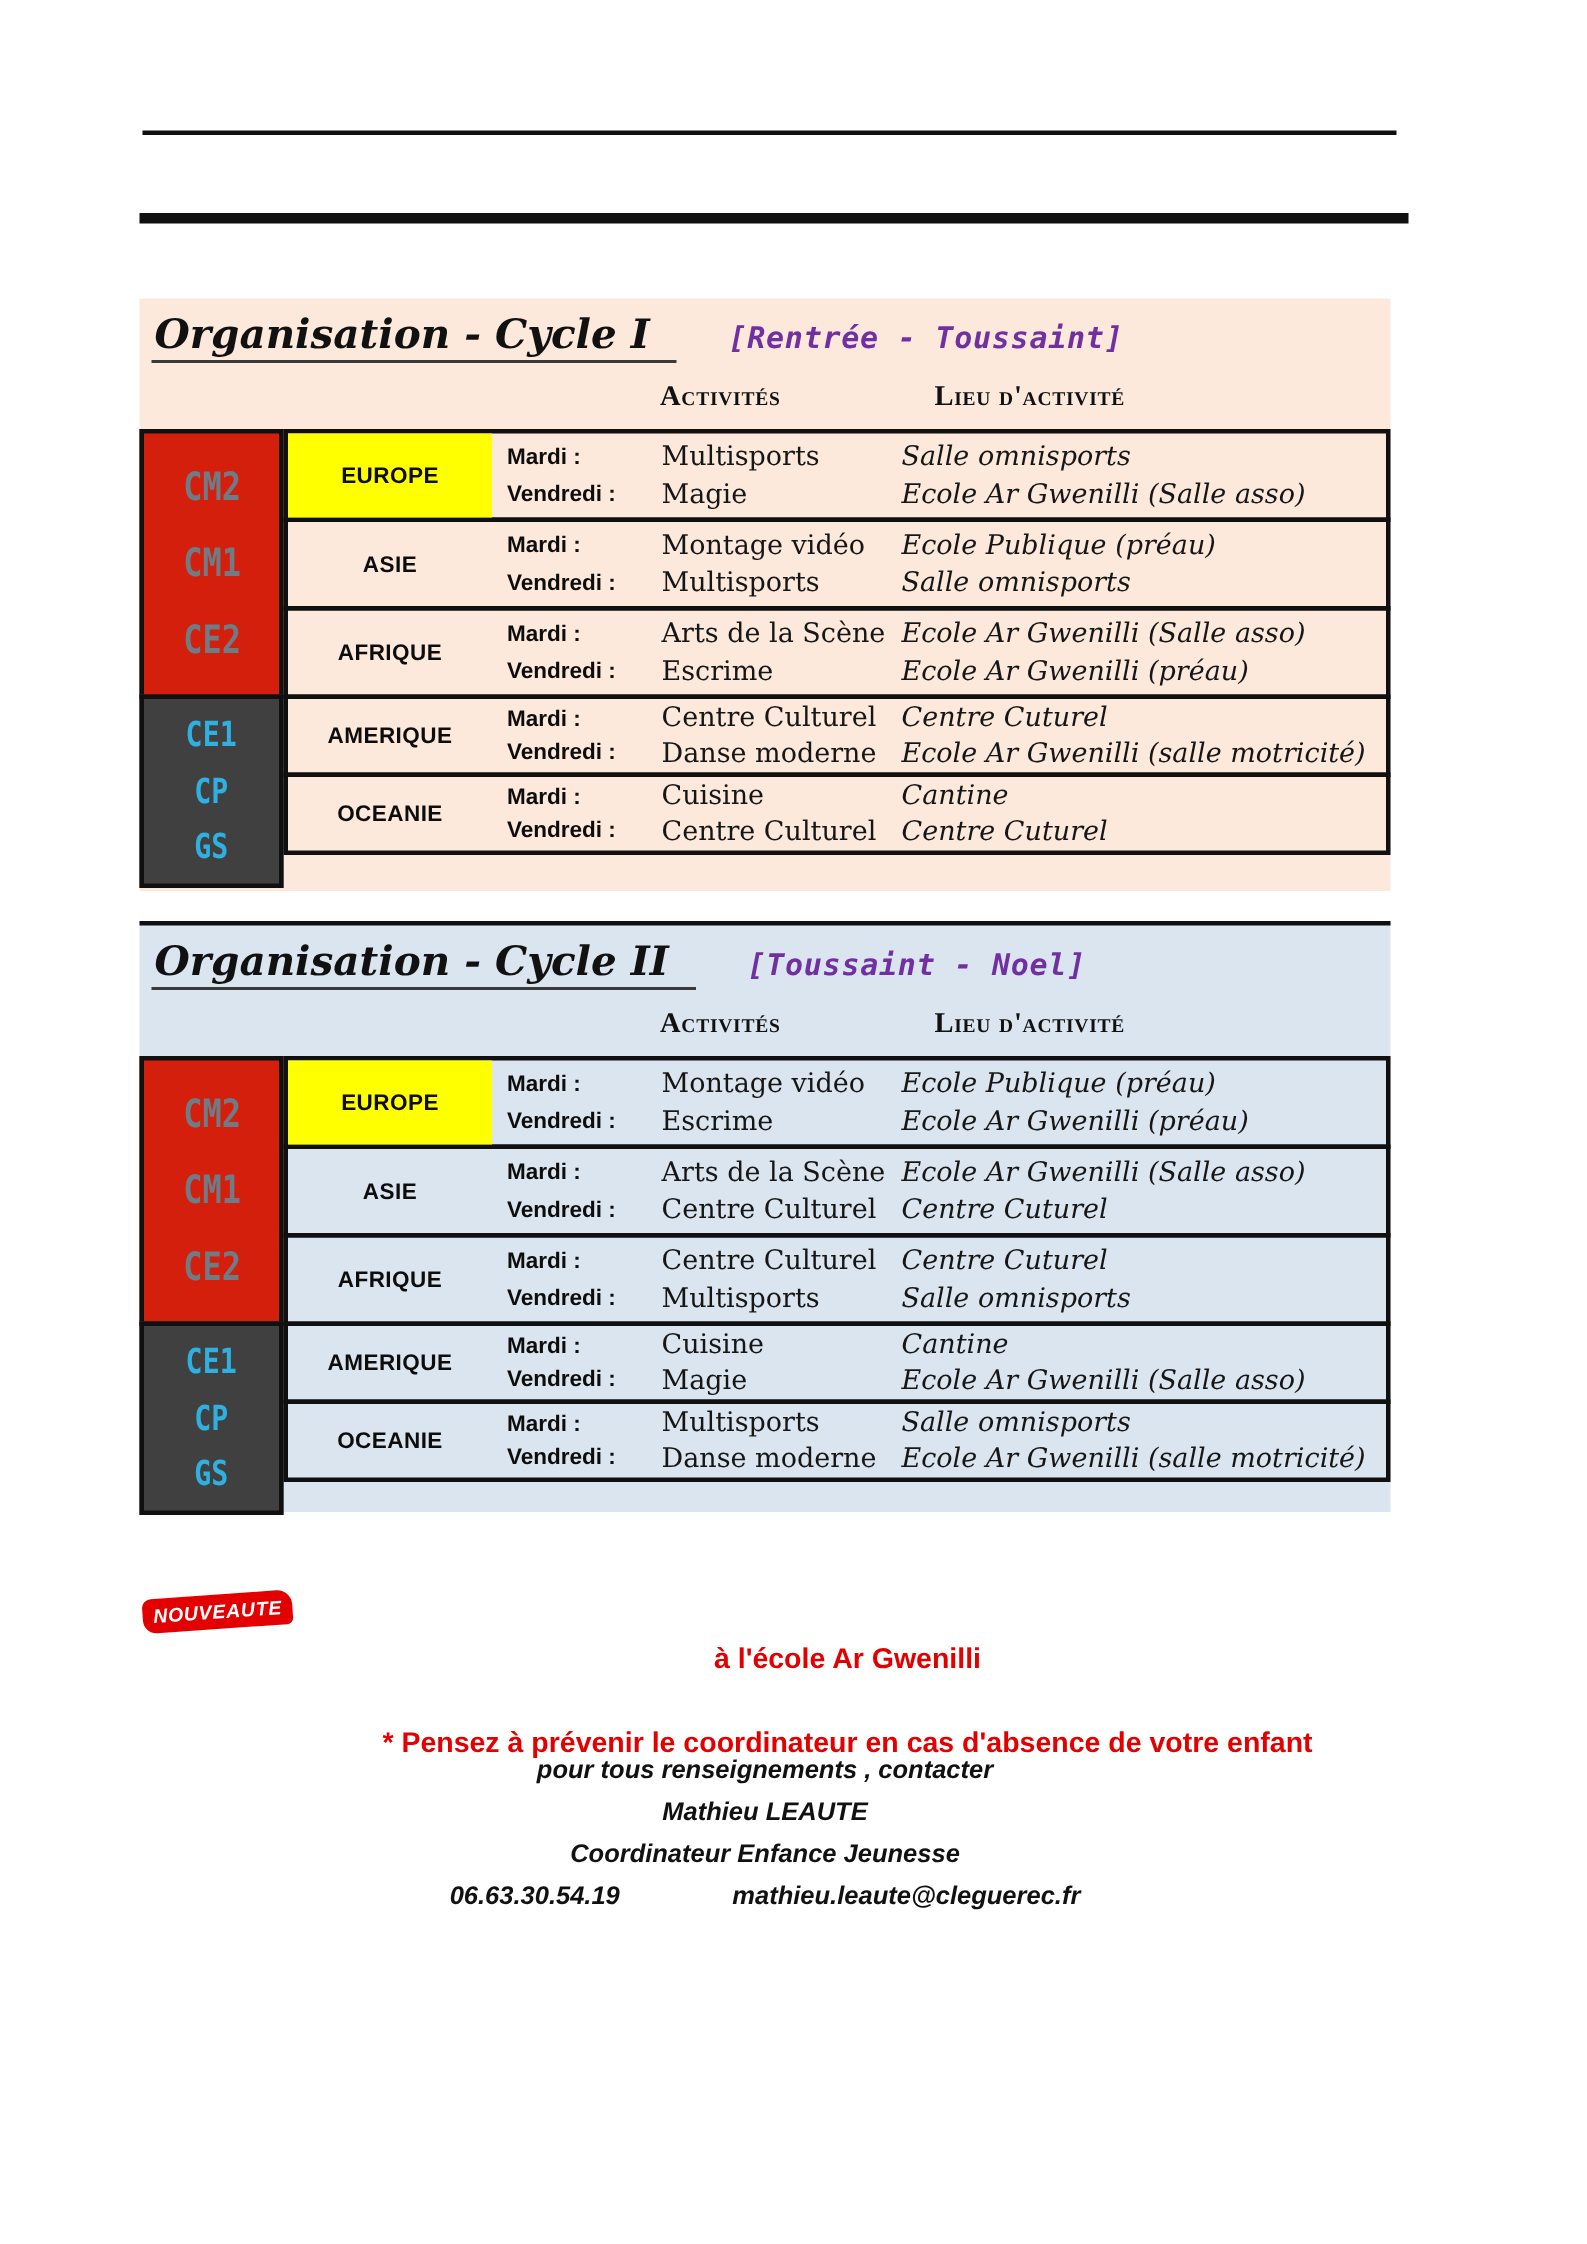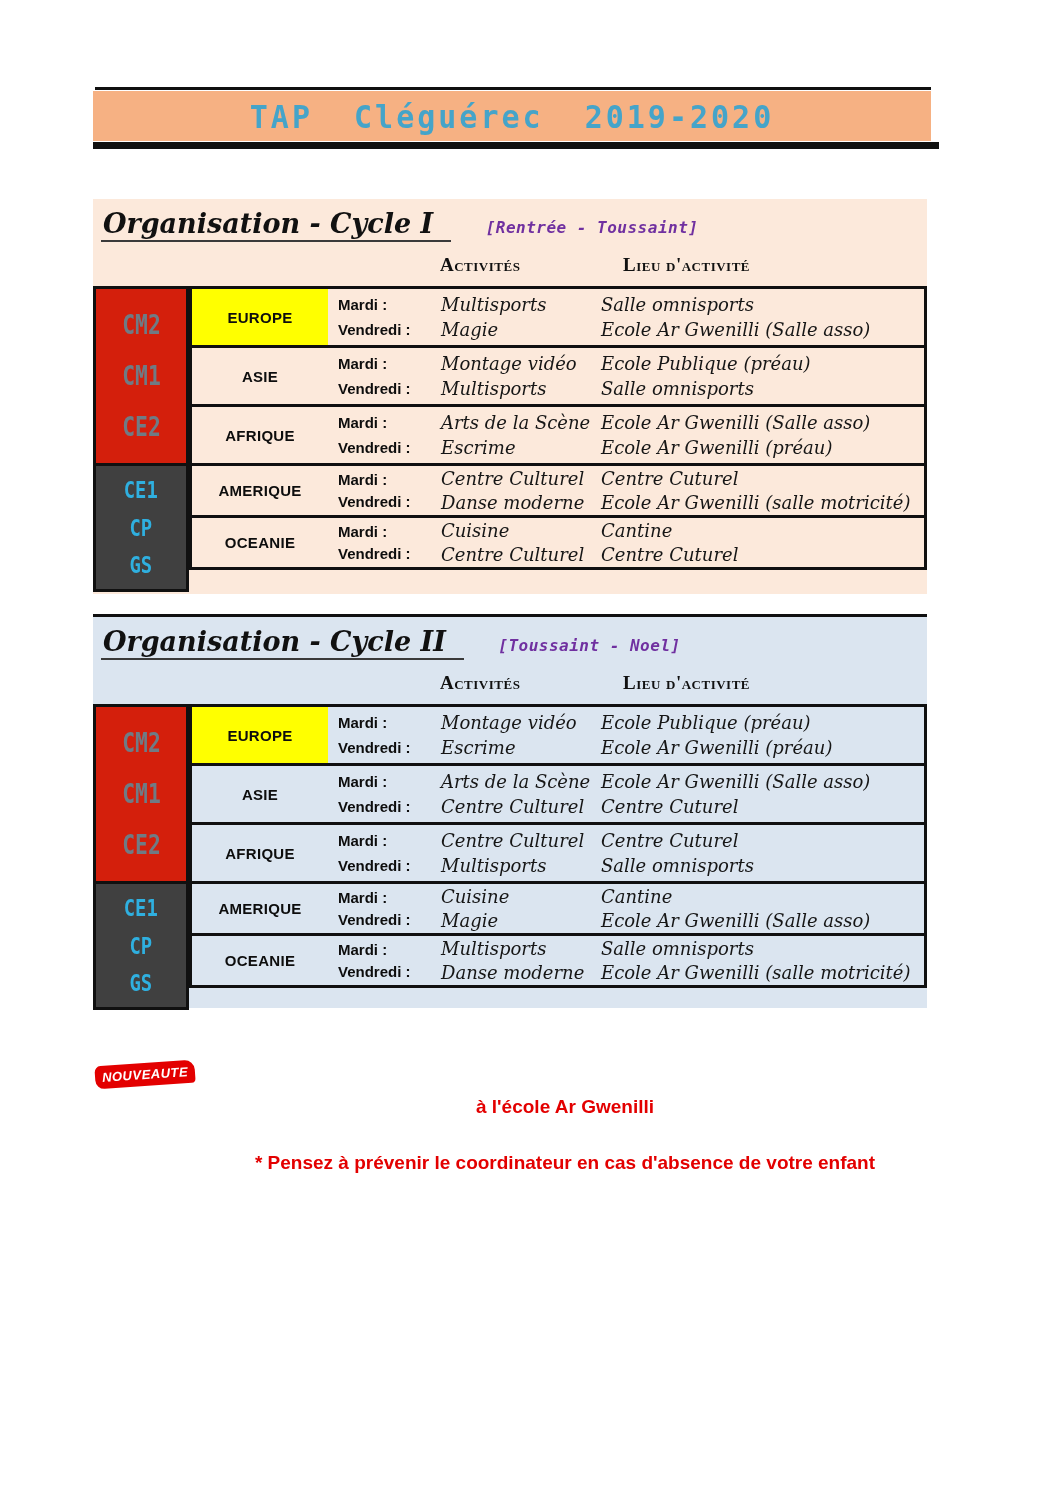--- a/index.html
+++ b/index.html
@@ -16,21 +16,21 @@
 
   
   .section{position:absolute;left:93px;width:834px;}
   .sec1{top:199px;height:395px;background:#fce9db;}
   .sec2{top:614px;height:394px;background:#dbe5f0;border-top:3px solid #101010;box-sizing:border-box;padding-left:24px;}
 
   .sec-heading{position:absolute;left:8px;top:9px;white-space:nowrap;}
   .heading-text{font-family:"DejaVu Serif",serif;font-style:italic;font-weight:bold;font-size:27px;
           color:#111;border-bottom:2px solid #3a3a3a;padding:0 18px 1px 2px;display:inline-block;}
   .period-text{font-family:"DejaVu Sans Mono",monospace;font-weight:bold;font-style:italic;
-          font-size:16px;color:#7030a0;margin-left:30px;letter-spacing:0.5px;margin-top:30px;}
+          font-size:20px;color:#7030a0;margin-left:30px;letter-spacing:0.5px;margin-top:30px;}
 
   .colhdr{position:absolute;font-family:"Liberation Serif",serif;font-weight:bold;font-size:19px;
           font-variant:small-caps;letter-spacing:0.5px;color:#111;top:55px;}
   .colhdr.c-acts{left:347px;}
   .colhdr.c-lieu{left:510px;margin-left:20px;}
 
   
   .table{position:absolute;left:0;top:87px;width:834px;}
   .class-col{position:absolute;left:0;top:0;width:96px;}
   .block{box-sizing:border-box;border:3px solid #101010;display:flex;flex-direction:column;
@@ -43,21 +43,21 @@
   .rows{position:absolute;left:96px;top:0;width:738px;}
   .trow{box-sizing:border-box;border:3px solid #101010;height:62px;display:flex;}
   .trow + .trow{margin-top:-3px;}
   .trow.tall{height:55px;}
 
   .cell{display:flex;flex-direction:column;justify-content:space-evenly;box-sizing:border-box;}
   .cell.continent{width:136px;align-items:center;justify-content:center;font-weight:bold;
           font-size:15px;letter-spacing:0.3px;color:#0d0d0d;}
   .cell.continent.hl{background:#ffff00;}
   .cell.days{width:113px;padding-left:10px;font-weight:bold;font-size:15px;color:#0d0d0d;}
-  .cell.acts{width:160px;font-family:"DejaVu Serif",serif;font-style:italic;font-size:18px;color:#161616;}
+  .cell.acts{width:160px;font-family:"DejaVu Serif",serif;font-size:18px;color:#161616;}
   .cell.lieux{flex:1;font-family:"DejaVu Serif",serif;font-style:italic;font-size:18px;color:#161616;}
 
   
   .stamp{position:absolute;left:95px;top:1063px;background:#e30000;color:#fff;font-weight:bold;
          font-style:italic;font-size:13px;padding:4px 7px;transform:rotate(-4deg);
          border-radius:6px 10px 4px 9px;letter-spacing:0.5px;}
   .rednote{position:absolute;left:190px;width:750px;text-align:center;color:#e30000;
          font-weight:bold;font-size:19px;}
   .rednote.n1a{top:1058px;}
   .rednote.n1b{top:1096px;}
@@ -67,23 +67,20 @@
          font-weight:bold;font-style:italic;font-size:17px;color:#111;}
   .contact .cline{height:28px;}
   .contact-last{display:flex;justify-content:center;gap:75px;}
 </style>
 </head>
 <body>
 
 <div class="page">
 
   <div class="banner-topline"></div>
-  <div class="banner">
-    <span class="banner-title">TAP Cléguérec 2019-2020</span>
-  </div>
   <div class="banner-underline"></div>
 
   <div class="section sec1">
     <div class="sec-heading">
       <span class="heading-text">Organisation - Cycle I</span>
       <span class="period-text">[Rentrée - Toussaint]</span>
     </div>
     <span class="colhdr c-acts">Activités</span>
     <span class="colhdr c-lieu">Lieu d'activité</span>
 
@@ -290,14 +287,23 @@
         </div>
 
       </div>
     </div>
   </div>
 
   <div class="stamp">NOUVEAUTE</div>
   <div class="rednote n2">* Pensez à prévenir le coordinateur en cas d'absence de votre enfant</div>
   <div class="rednote n1b">à l'école Ar Gwenilli</div>
 
+  <div class="contact">
+    <div class="cline">pour tous renseignements , contacter</div>
+    <div class="cline">Mathieu LEAUTE</div>
+    <div class="cline">Coordinateur Enfance Jeunesse</div>
+    <div class="cline contact-last">
+      <span>06.63.30.54.19</span>
+      <span>mathieu.leaute@cleguerec.fr</span>
+    </div>
+  </div>
 
 </div>
 
 </body></html>

